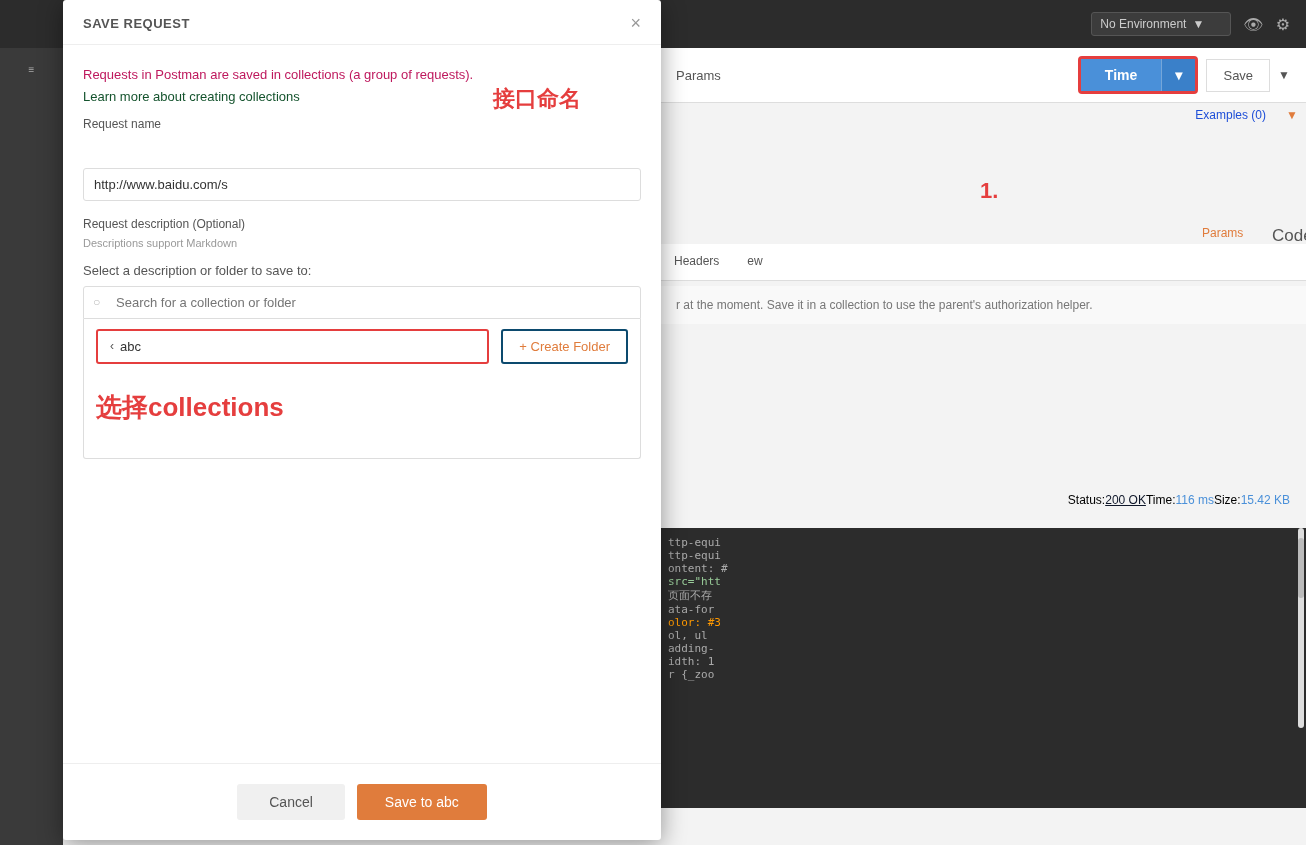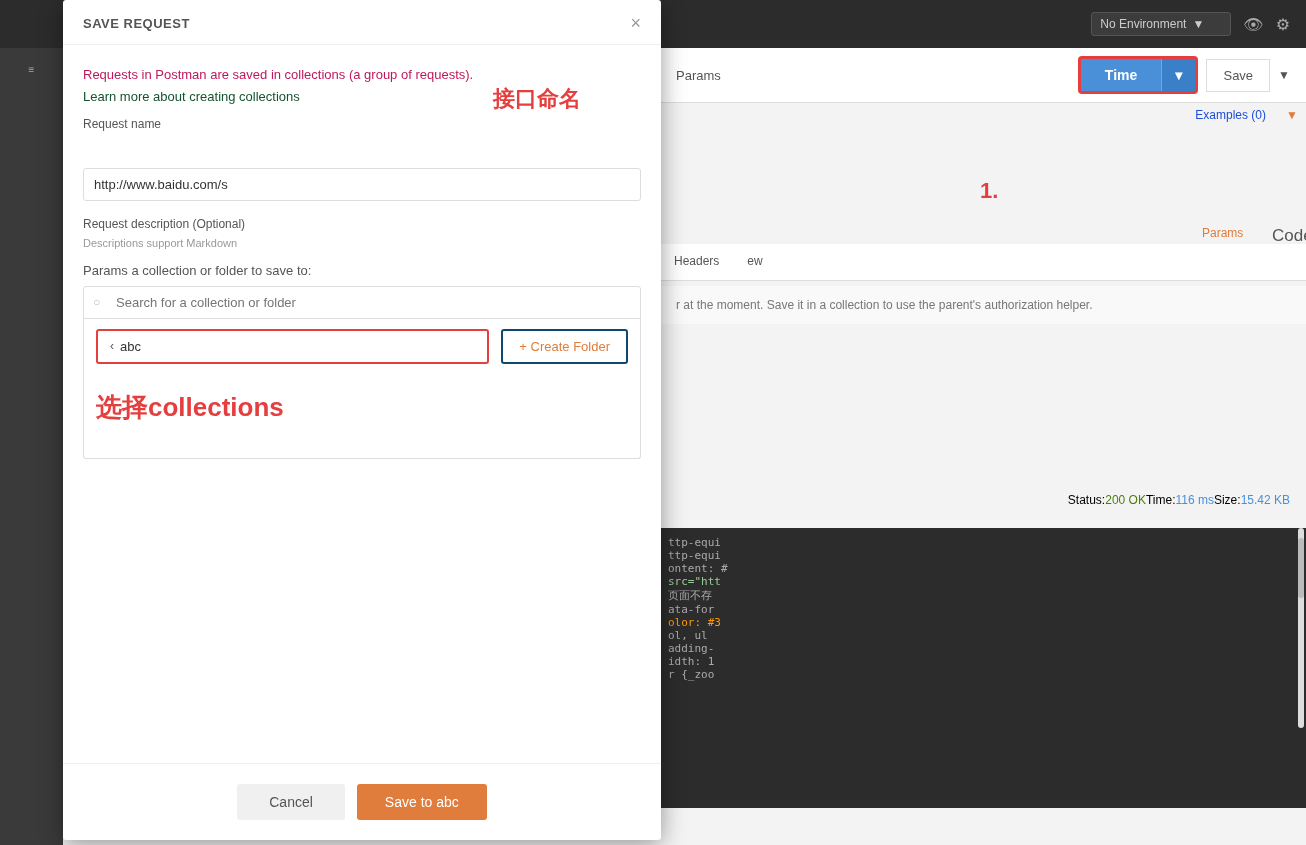--- a/index.html
+++ b/index.html
@@ -78,21 +78,21 @@
 
     .bg-save-btn {
       background: #fff;
       color: #555;
       border: 1px solid #ddd;
       padding: 8px 16px;
       font-size: 13px;
       cursor: pointer;
     }
 
-    .status-ok { color: #4d7c0f; }
+    .status-ok { color: #0f172a; text-decoration: underline; }
     .status-time { color: #4a90d9; }
     .status-size { color: #4a90d9; }
 
     .bg-code-area {
       position: absolute;
       top: 480px;
       left: 0;
       width: 660px;
       height: 280px;
       background: #2c2c2c;
@@ -484,21 +484,21 @@
       <label class="form-label">Request name</label>
       <input type="text" class="form-input" value="http://www.baidu.com/s" style="">
       
       <div style="position:absolute; top:-30px; right: 60px; color:#e53e3e; font-size:22px; font-weight:bold;">接口命名</div>
     </div>
 
     <label class="form-label">Request description (Optional)</label>
 
     <p class="markdown-hint">Descriptions support Markdown</p>
 
-    <p class="collection-label">Params a collection or folder to save to:</p>
+    <p class="collection-label">Select a description or folder to save to:</p>
 
     <div class="search-container">
       <span class="search-icon">○</span>
       <input type="text" class="search-input" placeholder="Search for a collection or folder" style="">
     </div>
 
     <div class="collections-list">
       <div class="collection-row">
 
         <div class="collection-item">

